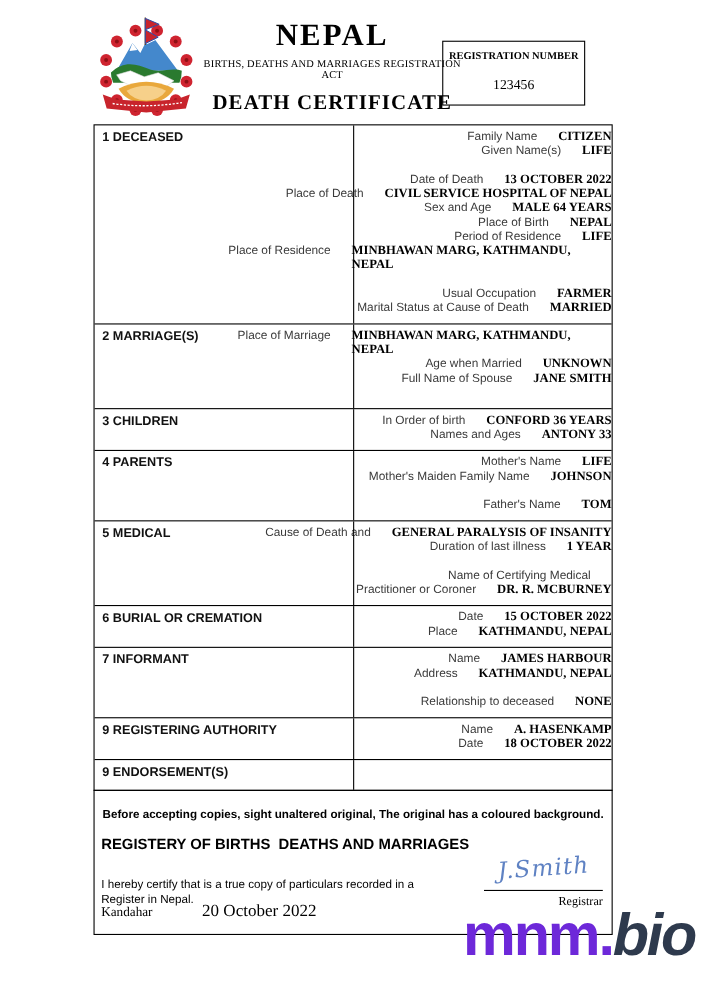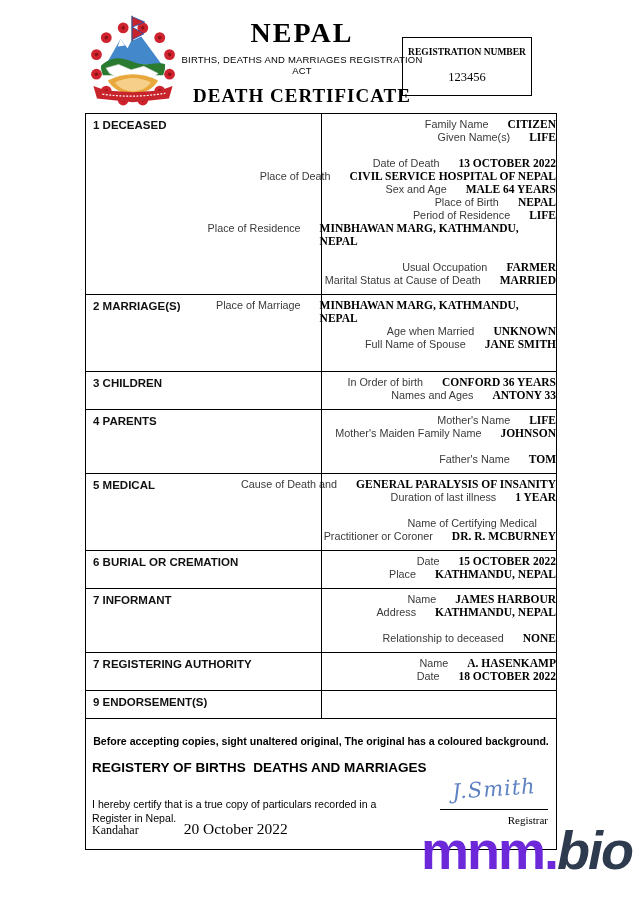--- a/index.html
+++ b/index.html
@@ -3,21 +3,21 @@
 <meta charset="utf-8">
 <style>
   html,body{margin:0;padding:0;background:#fff;}
   .page{position:relative;width:644px;height:913px;background:#fff;overflow:hidden;
         font-family:"Liberation Sans",sans-serif;color:#000;}
 
   
   .emblem{position:absolute;left:88px;top:12px;width:90px;height:94px;}
   .title-block{position:absolute;left:178px;top:18px;width:248px;text-align:center;}
   .country{font-family:"Liberation Serif",serif;font-weight:bold;font-size:28px;letter-spacing:2px;line-height:30px;}
-  .act{font-family:Liberation Sans, sans-serif;font-size:9.5px;letter-spacing:.2px;margin-top:6px;}
+  .act{font-family:Liberation Serif, serif;font-size:9.5px;letter-spacing:.2px;margin-top:6px;}
   .doc-title{font-family:"Liberation Serif",serif;font-weight:bold;font-size:19px;letter-spacing:1px;margin-top:9px;}
   .reg-box{position:absolute;left:402px;top:37px;width:130px;height:59px;border:1.6px solid #000;
            display:flex;flex-direction:column;align-items:center;justify-content:space-between;
            padding:9px 4px 10px;box-sizing:border-box;}
   .reg-label{font-family:"Liberation Serif",serif;font-weight:bold;font-size:9.5px;}
   .reg-number{font-family:"Liberation Serif",serif;font-size:12.5px;}
 
   
   .doc-col{position:absolute;left:85px;top:113px;width:472px;}
   .cert-table{border:1.6px solid #000;box-sizing:border-box;}
@@ -275,21 +275,21 @@
           <div class="line">
             <div class="lab"></div>
             <div class="val"></div>
           </div>
           <div class="line">
             <div class="lab">Relationship to deceased</div>
             <div class="val">NONE</div>
           </div>
         </section>
         <section class="sec">
-          <div class="sec-h">7 REGISTERING AUTHORITY</div>
+          <div class="sec-h">9 REGISTERING AUTHORITY</div>
           <div class="line">
             <div class="lab">Name</div>
             <div class="val">A. HASENKAMP</div>
           </div>
           <div class="line">
             <div class="lab">Date</div>
             <div class="val">18 OCTOBER 2022</div>
           </div>
         </section>
         <section class="sec empty">

